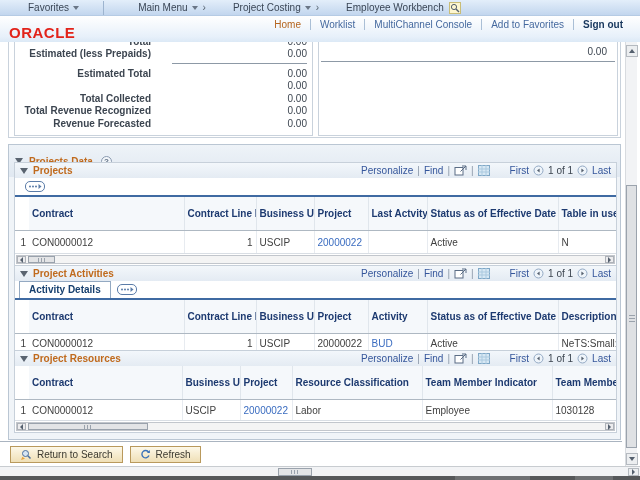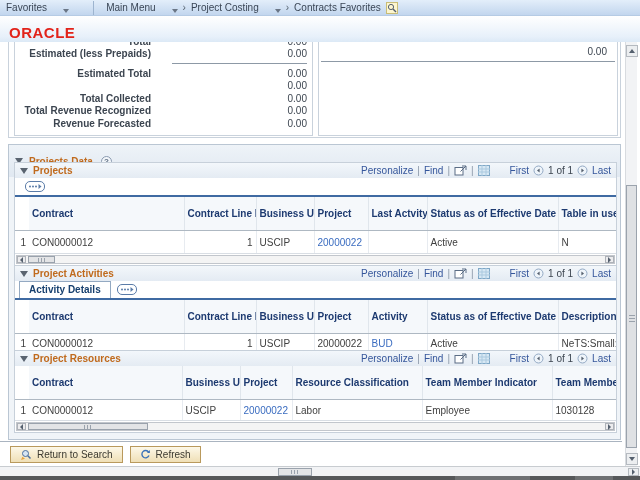--- a/index.html
+++ b/index.html
@@ -4,21 +4,21 @@
 <style>
   * { margin:0; padding:0; box-sizing:border-box; }
   html,body { width:640px; height:480px; overflow:hidden; background:#fff;
     font-family:"Liberation Sans","DejaVu Sans",sans-serif; font-size:10px; color:#3b4450; }
   #screen { position:relative; width:640px; height:480px; background:#fff; overflow:hidden; }
 
   
   .crumb-bar { position:absolute; left:0; top:0; width:640px; height:16px;
     background:linear-gradient(#e3eefa,#c2d6ee); border-bottom:1px solid #b5cbe4;
     display:flex; align-items:center; padding:0 6px; color:#3a4656; }
-  .crumb-item { display:inline-flex; align-items:flex-end; gap:16px; cursor:default; white-space:nowrap; }
+  .crumb-item { display:inline-flex; align-items:center; gap:4px; cursor:default; white-space:nowrap;margin-left:22px; }
   .dd-arrow { width:0; height:0; border-left:3px solid transparent; border-right:3px solid transparent;
     border-top:4px solid #6a7686; display:inline-block; }
   .crumb-sep { margin:0 5px; color:#57636f; }
   .crumb-div { width:1px; height:14px; background:#9db4cf; margin:0 12px 0 24px; }
   .mag-icon { margin-left:5px; display:inline-flex; }
 
   
   .head-strip { position:absolute; left:0; top:16px; width:640px; height:26px;
     background:linear-gradient(#ffffff,#e7f0fa 80%,#dce9f6); }
   .top-links { position:absolute; right:8px; top:19px; display:flex; align-items:center; white-space:nowrap; }
@@ -148,32 +148,43 @@
       <span>Main Menu</span>
       <span class="dd-arrow"></span>
     </span>
     <span class="crumb-sep">›</span>
     <span class="crumb-item">
       <span>Project Costing</span>
       <span class="dd-arrow"></span>
     </span>
     <span class="crumb-sep">›</span>
     <span class="crumb-item">
-      <span>Contracts Favorites</span>
+      <span>Employee Workbench</span>
     </span>
     <span class="mag-icon">
       <svg width="12" height="12" viewBox="0 0 12 12">
           <rect x="0.5" y="0.5" width="11" height="11" fill="#fdf6cf" stroke="#c9bd77"></rect>
           <circle cx="5" cy="5" r="2.6" fill="none" stroke="#55606e"></circle>
           <line x1="7" y1="7" x2="10" y2="10" stroke="#55606e" stroke-width="1.4"></line>
         </svg>
     </span>
   </div>
 
   <div class="head-strip"></div>
+  <div class="top-links">
+    <span class="lnk home">Home</span>
+    <span class="link-div"></span>
+    <span class="lnk">Worklist</span>
+    <span class="link-div"></span>
+    <span class="lnk">MultiChannel Console</span>
+    <span class="link-div"></span>
+    <span class="lnk">Add to Favorites</span>
+    <span class="link-div"></span>
+    <span class="lnk signout">Sign out</span>
+  </div>
   <div class="oracle-logo">ORACLE</div>
 
   <div class="totals-outer">
     <div class="t-left">
       <div class="t-rows">
         <div class="t-row">
           <span class="t-label">Total</span>
           <span class="t-value">0.00</span>
         </div>
         <div class="t-row">

